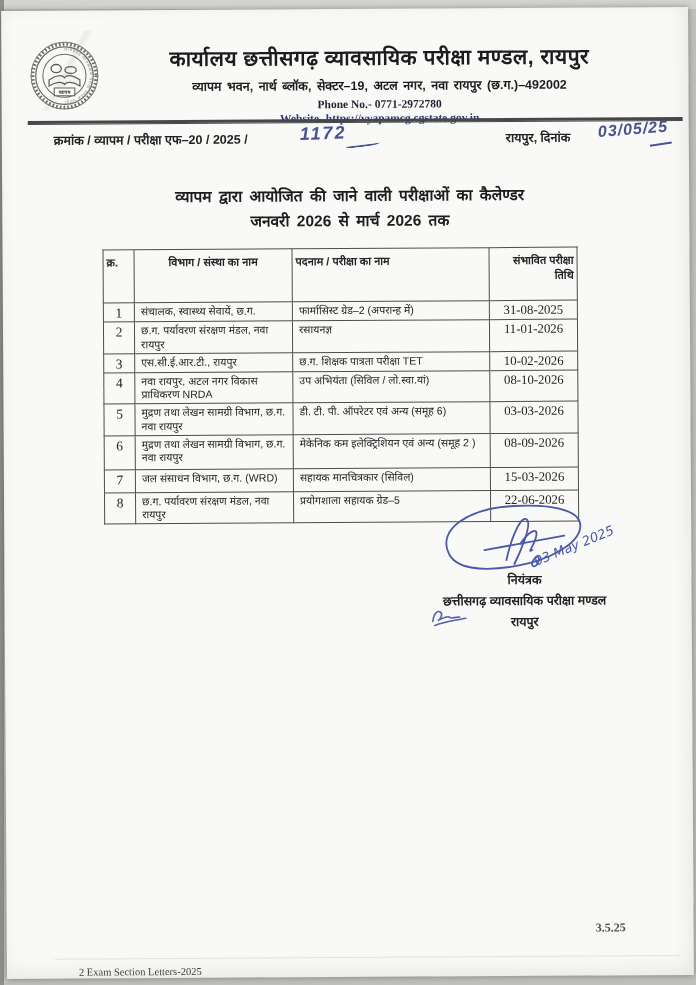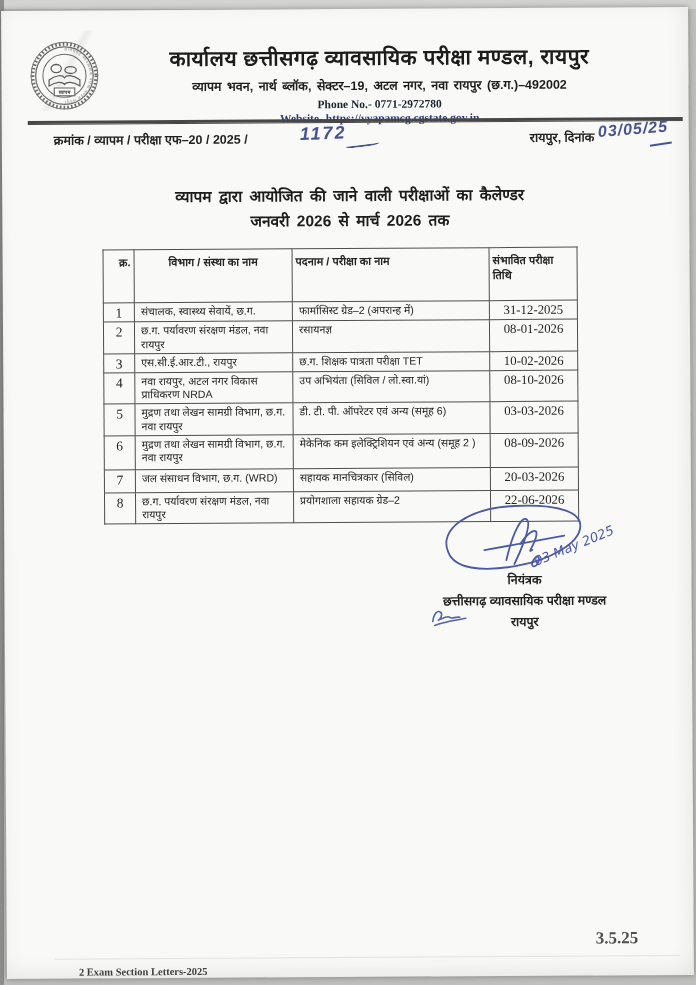--- a/index.html
+++ b/index.html
@@ -36,54 +36,54 @@
 
   .double-rule { position:absolute; left:26px; right:6px; top:110px; height:2px;
     border-top:3px solid #474747; border-bottom:1.5px solid #474747; }
 
   
   .ref-label { position:absolute; left:52px; top:121px; font-size:12.5px; font-weight:bold; color:#222; }
   .hw { color:#48548f; font-style:italic; }
   .hw-number { position:absolute; left:298px; top:114px; font-size:18px; font-weight:bold; letter-spacing:2px; transform:rotate(-2deg); }
   .hw-number-tail { position:absolute; left:344px; top:134px; width:34px; height:4px;
     border-bottom:2px solid #48548f; border-radius:0 0 60% 30%; transform:rotate(-6deg); }
-  .ref-place { position:absolute; left:504px; top:121px; font-size:12.5px; font-weight:bold; color:#222;margin-left:24px; }
+  .ref-place { position:absolute; left:504px; top:121px; font-size:12.5px; font-weight:bold; color:#222; }
   .hw-date { position:absolute; left:596px; top:113px; font-size:16px; font-weight:bold; letter-spacing:1px; transform:rotate(-4deg); }
   .hw-date-underline { position:absolute; left:648px; top:136px; width:22px; height:2px; background:#48548f; transform:rotate(-8deg); }
 
   
   .title-block { position:absolute; left:95px; top:174px; width:505px; text-align:center; color:#1d1d1d; }
   .title-line { font-size:15.5px; font-weight:bold; line-height:25px; word-spacing:3px; }
 
   
   table.exam { position:absolute; left:100px; top:239px; width:474px; border-collapse:collapse; table-layout:fixed; }
   table.exam th, table.exam td { border:1.2px solid #4e4e4c; vertical-align:top; color:#242424; }
   table.exam th { font-size:11px; font-weight:bold; padding:4px 3px 2px; }
   td.c-sno { font-family:"Liberation Serif","DejaVu Serif",serif; font-size:13.5px; text-align:center; padding-top:2px; }
   td.c-dept, td.c-post { font-size:10.6px; line-height:1.3; padding:2px 4px 1px 6px; }
   td.c-date { font-family:"Liberation Serif","DejaVu Serif",serif; font-size:12.8px; text-align:center; padding-top:2px; color:#1b1b1b; }
-  th.h-sno { text-align:right; }
+  th.h-sno { text-align:left; }
   th.h-dept { text-align:center; }
   th.h-post { text-align:left; padding-left:8px; }
-  th.h-date { text-align:left; padding-left:6px; padding-right:6px; }
+  th.h-date { text-align:right; padding-left:6px; padding-right:6px; }
 
   
   .sig-svg { position:absolute; left:428px; top:492px; }
   .sig-block { position:absolute; left:400px; top:563px; width:240px; text-align:center; color:#222; }
   .sig-designation { font-size:12.5px; font-weight:bold; }
   .sig-org { font-size:12.5px; font-weight:bold; margin-top:4px; white-space:nowrap; }
   .sig-place { font-size:12.5px; font-weight:bold; margin-top:4px; }
   .sig-initial { position:absolute; left:424px; top:598px; }
 
   
   .date-stamp { position:absolute; left:589px; top:913px; font-family:"Liberation Serif","DejaVu Serif",serif;
-    font-size:17px; font-weight:bold; color:#4e4e4e;margin-top:8px; }
+    font-size:12px; font-weight:bold; color:#4e4e4e; }
   .footer-rule { position:absolute; left:48px; top:948px; width:625px; height:1px; background:#e2e2e0; }
   .footer-label { position:absolute; left:72px; top:956px; font-family:"Liberation Serif","DejaVu Serif",serif;
-    font-size:10.5px; font-weight:bold; color:#3f3f3f; }
+    font-size:10.5px; font-weight:normal; color:#3f3f3f; }
   .page-number { position:absolute; left:630px; top:976px; font-size:18px; color:#a9a9a7; font-weight:normal;text-decoration:underline; }
 </style>
 </head>
 <body>
 
 <div class="edge-top"></div>
 <div class="edge-left"></div>
 
 <div class="paper">
   <div class="crease"></div>
@@ -138,27 +138,27 @@
         <tr style="height:53px">
       <th class="h-sno">क्र.</th>
       <th class="h-dept">विभाग / संस्था का नाम</th>
       <th class="h-post">पदनाम / परीक्षा का नाम</th>
       <th class="h-date">संभावित परीक्षा तिथि</th>
     </tr>
     <tr style="height:19px">
       <td class="c-sno">1</td>
       <td class="c-dept">संचालक, स्वास्थ्य सेवायें, छ.ग.</td>
       <td class="c-post">फार्मासिस्ट ग्रेड–2 (अपरान्ह में)</td>
-      <td class="c-date">31-12-2025</td>
+      <td class="c-date">31-08-2025</td>
     </tr>
     <tr style="height:30px">
       <td class="c-sno">2</td>
       <td class="c-dept">छ.ग. पर्यावरण संरक्षण मंडल, नवा रायपुर</td>
       <td class="c-post">रसायनज्ञ</td>
-      <td class="c-date">08-01-2026</td>
+      <td class="c-date">11-01-2026</td>
     </tr>
     <tr style="height:19px">
       <td class="c-sno">3</td>
       <td class="c-dept">एस.सी.ई.आर.टी., रायपुर</td>
       <td class="c-post">छ.ग. शिक्षक पात्रता परीक्षा TET</td>
       <td class="c-date">10-02-2026</td>
     </tr>
     <tr style="height:30px">
       <td class="c-sno">4</td>
       <td class="c-dept">नवा रायपुर, अटल नगर विकास प्राधिकरण NRDA</td>
@@ -174,26 +174,26 @@
     <tr style="height:34px">
       <td class="c-sno">6</td>
       <td class="c-dept">मुद्रण तथा लेखन सामग्री विभाग, छ.ग. नवा रायपुर</td>
       <td class="c-post">मेकेनिक कम इलेक्ट्रिशियन एवं अन्य (समूह 2 )</td>
       <td class="c-date">08-09-2026</td>
     </tr>
     <tr style="height:23px">
       <td class="c-sno">7</td>
       <td class="c-dept">जल संसाधन विभाग, छ.ग. (WRD)</td>
       <td class="c-post">सहायक मानचित्रकार (सिविल)</td>
-      <td class="c-date">20-03-2026</td>
+      <td class="c-date">15-03-2026</td>
     </tr>
     <tr style="height:21px">
       <td class="c-sno">8</td>
       <td class="c-dept">छ.ग. पर्यावरण संरक्षण मंडल, नवा रायपुर</td>
-      <td class="c-post">प्रयोगशाला सहायक ग्रेड–2</td>
+      <td class="c-post">प्रयोगशाला सहायक ग्रेड–5</td>
       <td class="c-date">22-06-2026</td>
     </tr>
   </tbody>
     </table>
 
   <svg class="sig-svg" width="235" height="78" viewBox="0 0 235 78">
     <g fill="none" stroke="#4b59a6" stroke-width="1.8" stroke-linecap="round">
       <path d="M 16 52 C 6 30 34 8 82 6 C 130 4 150 14 148 28 C 146 44 118 60 84 66 C 48 72 22 68 16 52 Z"></path>
       <path d="M 74 60 C 80 34 90 14 95 20 C 100 26 86 56 82 64"></path>
       <path d="M 88 44 C 96 32 106 26 104 36 C 102 46 94 54 100 50"></path>

